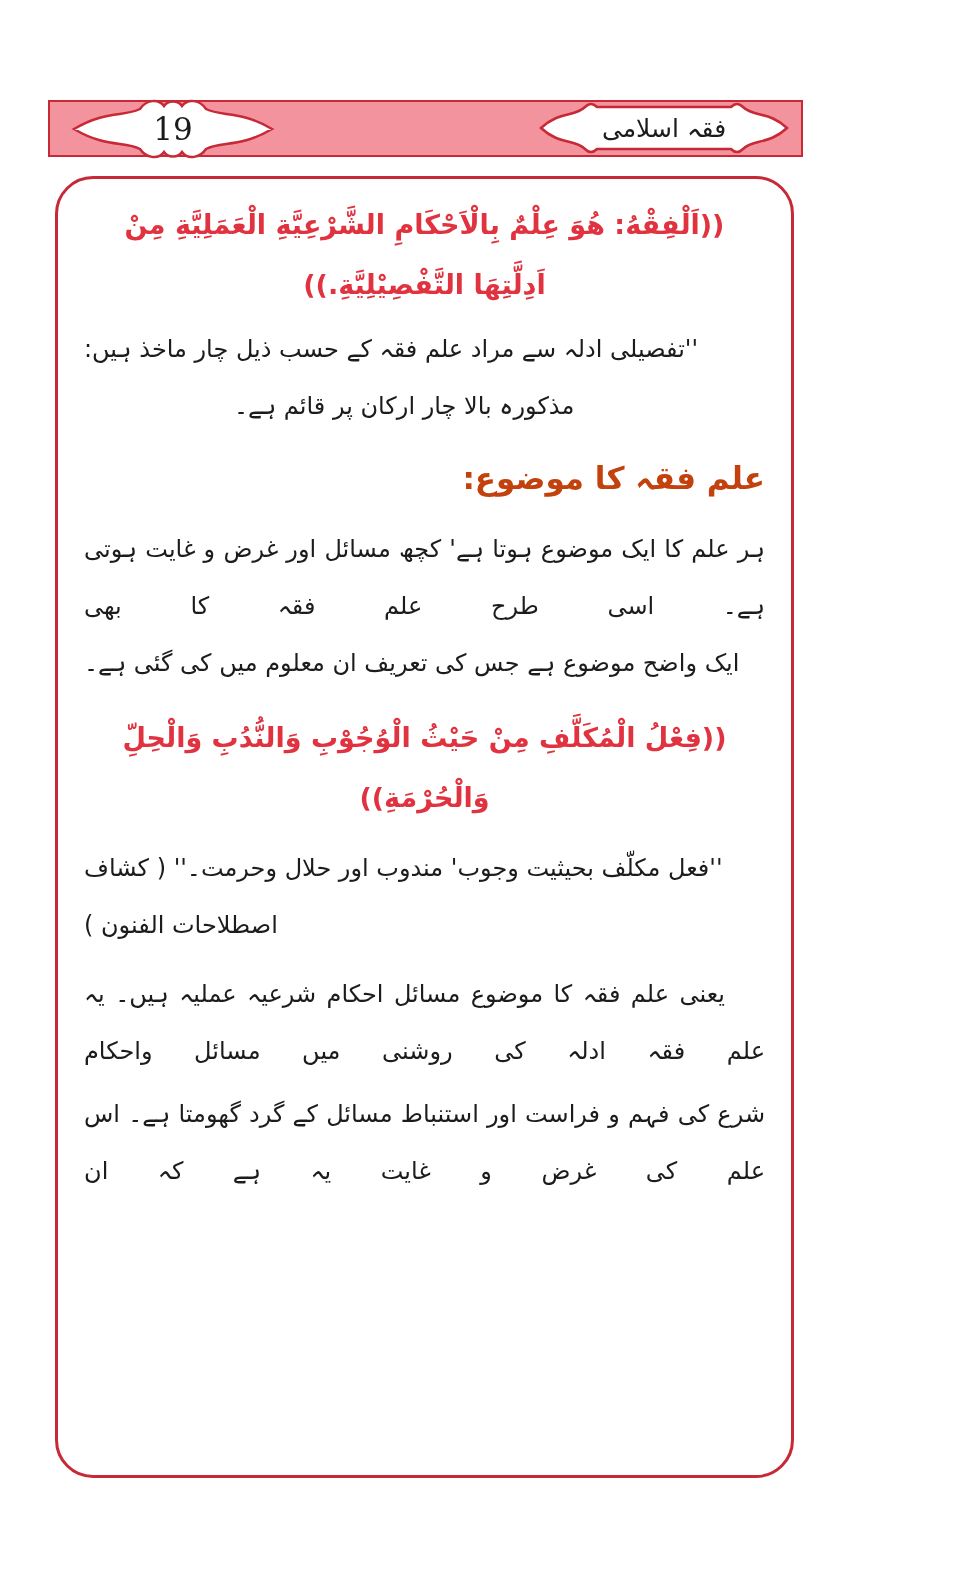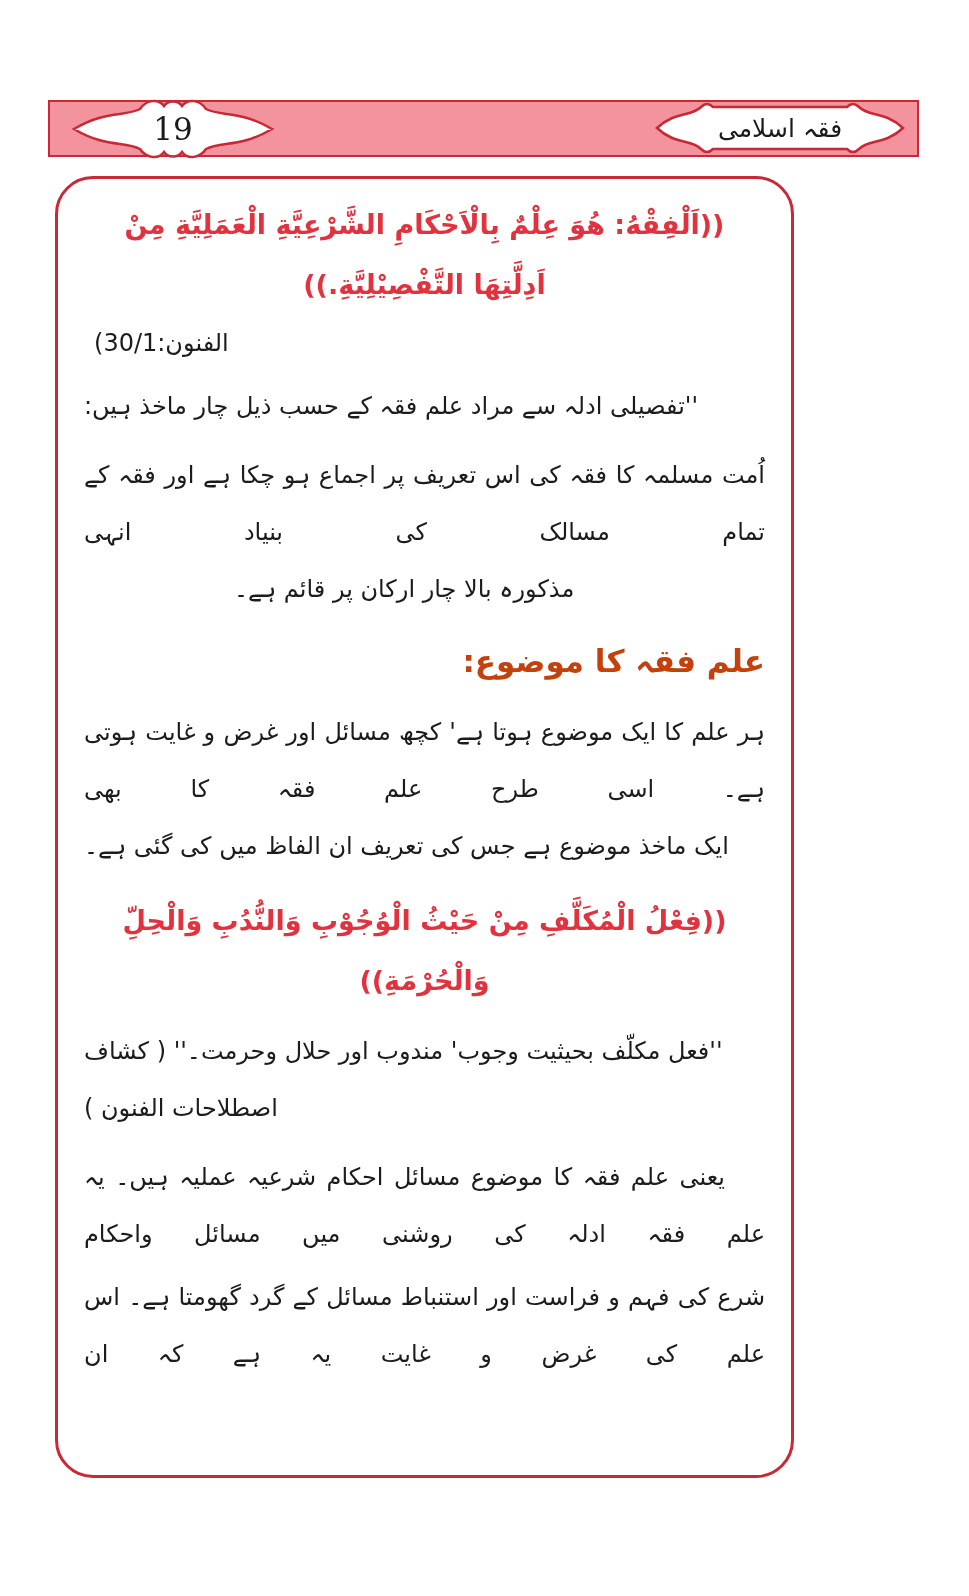--- a/index.html
+++ b/index.html
@@ -7,21 +7,21 @@
     position:relative;
     width:969px;height:1596px;
     background:#ffffff;
     font-family:"DejaVu Sans",sans-serif;
     overflow:hidden;
   }
 
   
   .header-band{
     position:absolute;left:48px;top:100px;
-    width:871px;height:57px;
+    width:755px;height:57px;
     background:#f2939e;
     border:2px solid #c72936;
     box-sizing:border-box;
   }
   .ornament{position:absolute;}
   .ornament svg{display:block;}
   .ornament .ornament-text{
     position:absolute;inset:0;
     display:flex;align-items:center;justify-content:center;
     color:#1b1b1b;
@@ -109,32 +109,30 @@
         <path d="M6,26 C24,9 40,15 50,5 C54,1 58,1 62,5 L196,5 C200,1 204,1 208,5 C218,15 234,9 252,26 C234,43 218,37 208,47 C204,51 200,51 196,47 L62,47 C58,51 54,51 50,47 C40,37 24,43 6,26 Z" fill="#ffffff" stroke="#c72936" stroke-width="2.5"></path>
       </svg>
       <div class="ornament-text">فقہ اسلامی</div>
     </div>
   </div>
 
   <div class="content-box">
 
     <div class="line arabic-quote">((اَلْفِقْهُ: هُوَ عِلْمٌ بِالْاَحْكَامِ الشَّرْعِيَّةِ الْعَمَلِيَّةِ مِنْ اَدِلَّتِهَا التَّفْصِيْلِيَّةِ.))</div>
 
-    <div class="line al-left cite-cont">الفنون:30/1)</div>
 
     <div class="line mt-s">''تفصیلی ادلہ سے مراد علم فقہ کے حسب ذیل چار ماخذ ہیں:</div>
 
 
-    <div class="line stretch mt-m">اُمت مسلمہ کا فقہ کی اس تعریف پر اجماع ہو چکا ہے اور فقہ کے تمام مسالک کی بنیاد انہی</div>
     <div class="line ijma-last">مذکورہ بالا چار ارکان پر قائم ہے۔</div>
 
     <div class="line red-heading mt-m">علم فقہ کا موضوع:</div>
 
     <div class="line stretch mt-m">ہر علم کا ایک موضوع ہوتا ہے' کچھ مسائل اور غرض و غایت ہوتی ہے۔ اسی طرح علم فقہ کا بھی</div>
-    <div class="line al-left">ایک ماخذ موضوع ہے جس کی تعریف ان الفاظ میں کی گئی ہے۔</div>
+    <div class="line al-left">ایک واضح موضوع ہے جس کی تعریف ان معلوم میں کی گئی ہے۔</div>
 
     <div class="line arabic-quote mt-l">((فِعْلُ الْمُكَلَّفِ مِنْ حَيْثُ الْوُجُوْبِ وَالنُّدُبِ وَالْحِلِّ وَالْحُرْمَةِ))</div>
 
     <div class="line mt-m">''فعل مکلّف بحیثیت وجوب' مندوب اور حلال وحرمت۔'' ( کشاف اصطلاحات الفنون )</div>
 
     <div class="line stretch indent-first mt-m">یعنی علم فقہ کا موضوع مسائل احکام شرعیہ عملیہ ہیں۔ یہ علم فقہ ادلہ کی روشنی میں مسائل واحکام</div>
     <div class="line stretch mt-s">شرع کی فہم و فراست اور استنباط مسائل کے گرد گھومتا ہے۔ اس علم کی غرض و غایت یہ ہے کہ ان</div>
 
   </div>
 </div>

